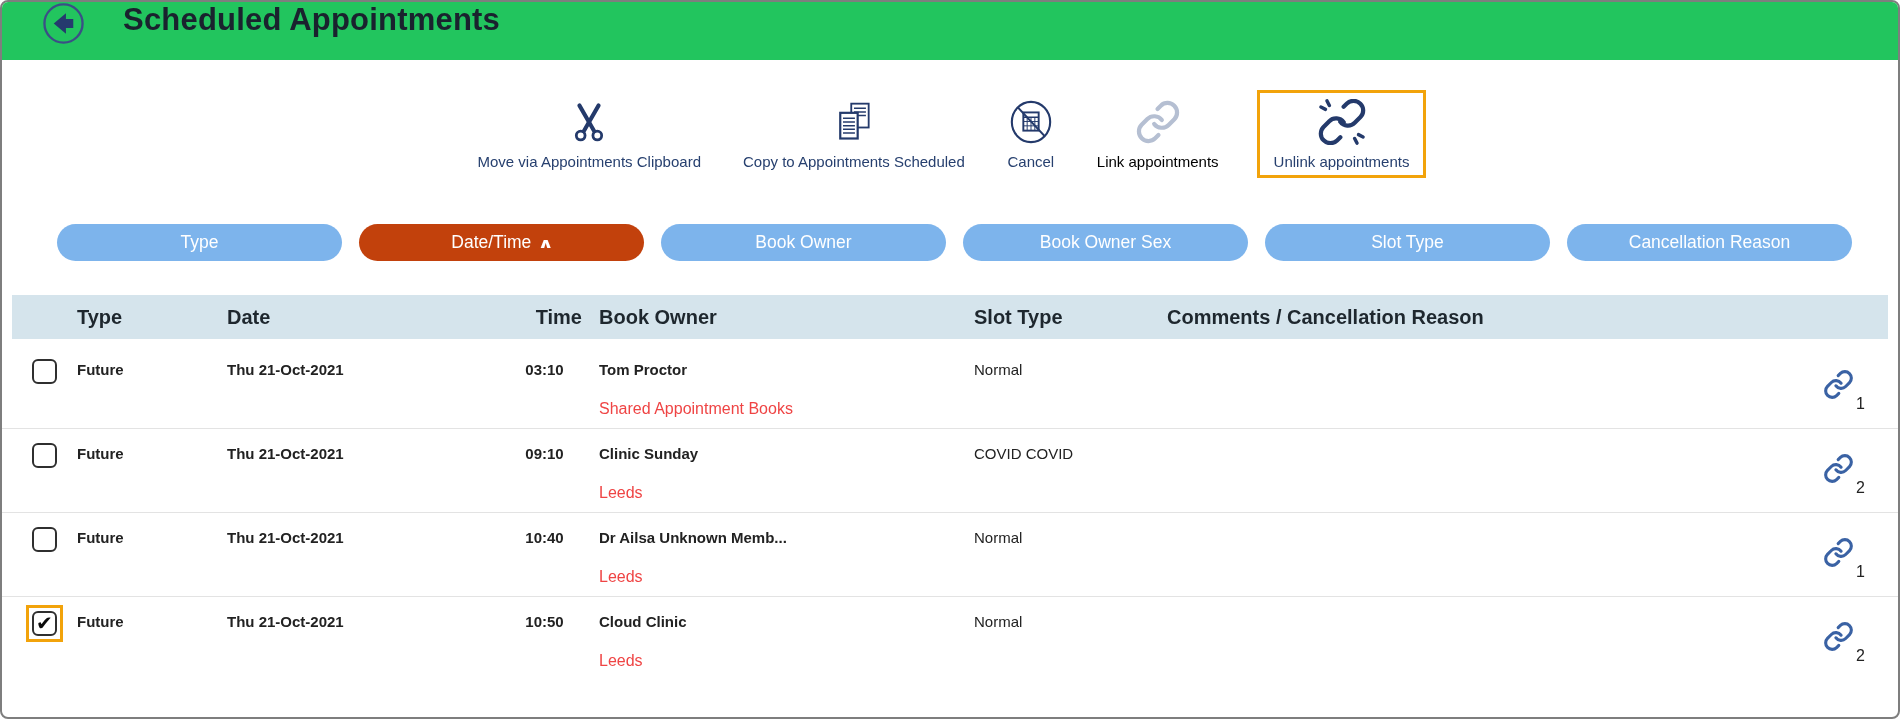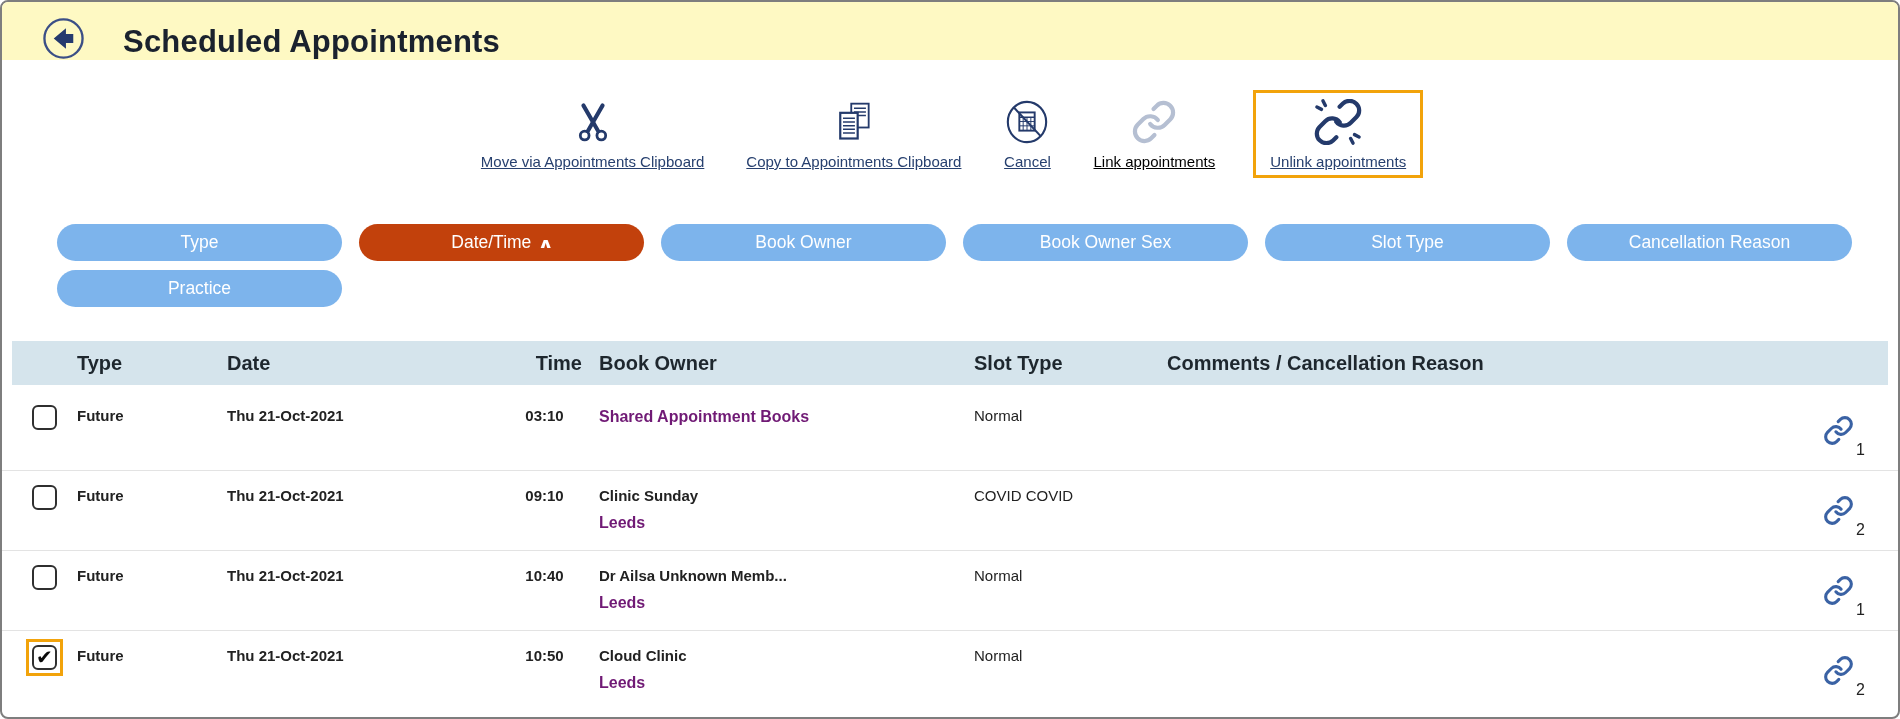--- a/index.html
+++ b/index.html
@@ -2,27 +2,27 @@
 <html><head>
 <meta charset="utf-8">
 <style>
   * { box-sizing: border-box; margin: 0; padding: 0; }
   body { background:#fff; font-family:"Liberation Sans","DejaVu Sans",sans-serif; }
   #app {
     width:1900px; height:719px; position:relative; overflow:hidden;
     background:#fff; border:2px solid #7e7e7e; border-radius:8px;
   }
   
-  .header { height:58px; background:#fef9c3; display:flex; align-items:flex-end; padding-left:40px; }
+  .header { height:58px; background:#22c55e; display:flex; align-items:flex-start; padding-left:40px; }
   .back-btn { width:43px; height:43px; cursor:pointer; flex:0 0 auto; }
   .page-title { font-size:31px; font-weight:700; color:#1a222e; margin-left:38px; letter-spacing:.2px; }
   
   .toolbar { display:flex; justify-content:center; align-items:flex-end; padding-top:26px; gap:34px; height:118px; }
   .tool { display:flex; flex-direction:column; align-items:center; gap:8px; cursor:pointer; padding:9px 4px 8px; }
-  .tool-label { font-size:15px; color:#27406f; white-space:nowrap;text-decoration:underline; }
+  .tool-label { font-size:15px; color:#27406f; white-space:nowrap; }
   .tool.disabled .tool-label { color:#000000; }
   .tool.annotated { border:3px solid #F2A30B; padding:6px 14px 5px; }
   .icon-navy { stroke:#243A6B; }
   
   .filters { padding:46px 0 0 55px; }
   .pill-row { display:flex; gap:17px; margin-bottom:9px; }
   .pill { width:285px; height:37px; border-radius:19px; background:#7db4ec; color:#fff;
           font-size:17.5px; display:flex; align-items:center; justify-content:center; cursor:pointer; }
   .pill.active { background:#c2410c; }
   .pill .caret { font-weight:700; margin-left:9px; font-size:14px; transform:scaleX(1.4); }
@@ -31,21 +31,21 @@
   .thead { height:44px; align-items:center; background:#d5e4ec; margin:34px 10px 6px; padding:0 20px;
            font-size:20px; font-weight:600; color:#1e272e; }
   .thead > div { white-space:nowrap; }
   .th-time { text-align:right; }
   .th-owner, .th-slot, .th-comments { padding-left:17px; }
   .trow { padding:12px 30px 10px; border-bottom:1px solid #e3e3e3; min-height:80px; align-items:start; cursor:default; }
   .trow:last-child { border-bottom:none; }
   .cell-main { font-size:15px; font-weight:600; color:#222; line-height:26px; white-space:nowrap; }
   .c-time { text-align:center; }
   .c-owner, .c-slot, .c-comments { padding-left:17px; }
-  .owner-sub { font-size:16px; font-weight:700; color:#701a75; margin-top:5px; white-space:nowrap; }
+  .owner-sub { font-size:16px; font-weight:400; color:#ef4444; margin-top:17px; white-space:nowrap; }
   .c-slot { font-weight:500; }
   
   .cb-wrap { display:inline-block; line-height:0; padding:3px; border:3px solid transparent; margin-left:-6px; margin-top:-4px; }
   .cb-wrap.annotated { border-color:#F2A30B; }
   .checkbox { width:25px; height:25px; border:2.5px solid #2f2f2f; border-radius:6px; background:#fff;
               display:inline-block; position:relative; cursor:pointer; }
   .checkbox.checked::after { content:"\2714"; position:absolute; inset:-2px 0 0 0; display:flex;
               align-items:center; justify-content:center; font-size:20px; font-weight:700; color:#0a0a0a; }
   
   .c-links { justify-self:end; padding-right:14px; }
@@ -85,21 +85,21 @@
         <line x1="24" y1="9" x2="37" y2="9" stroke-width="1.6"></line>
         <line x1="24" y1="13" x2="37" y2="13" stroke-width="1.6"></line>
         <line x1="24" y1="17" x2="37" y2="17" stroke-width="1.6"></line>
         <rect x="9" y="14" width="19" height="28" fill="#fff" stroke-width="2.4"></rect>
         <line x1="12" y1="20" x2="25" y2="20" stroke-width="1.6"></line>
         <line x1="12" y1="24" x2="25" y2="24" stroke-width="1.6"></line>
         <line x1="12" y1="28" x2="25" y2="28" stroke-width="1.6"></line>
         <line x1="12" y1="32" x2="25" y2="32" stroke-width="1.6"></line>
         <line x1="12" y1="36" x2="25" y2="36" stroke-width="1.6"></line>
       </svg>
-      <span class="tool-label">Copy to Appointments Clipboard</span>
+      <span class="tool-label">Copy to Appointments Scheduled</span>
     </div>
 
     <div class="tool">
       <svg viewBox="0 0 48 48" width="48" height="46" fill="none" class="icon-navy">
         <ellipse cx="24" cy="24" rx="20" ry="21" stroke-width="2.2"></ellipse>
         <rect x="16" y="14" width="16" height="19" stroke-width="2"></rect>
         <line x1="16" y1="19" x2="32" y2="19" stroke-width="1.5"></line>
         <line x1="20" y1="19" x2="20" y2="33" stroke-width="1"></line>
         <line x1="24" y1="19" x2="24" y2="33" stroke-width="1"></line>
         <line x1="28" y1="19" x2="28" y2="33" stroke-width="1"></line>
@@ -147,45 +147,41 @@
       <div class="pill">
         <span>Book Owner Sex</span>
       </div>
       <div class="pill">
         <span>Slot Type</span>
       </div>
       <div class="pill">
         <span>Cancellation Reason</span>
       </div>
     </div>
-    <div class="pill-row">
-      <div class="pill">
-        <span>Practice</span>
-      </div>
-    </div>
   </div>
 
   <div>
     <div class="thead grid-cols">
       <div></div>
       <div>Type</div>
       <div>Date</div>
       <div class="th-time">Time</div>
       <div class="th-owner">Book Owner</div>
       <div class="th-slot">Slot Type</div>
       <div class="th-comments">Comments / Cancellation Reason</div>
       <div></div>
     </div>
 
     <div class="trow grid-cols">
       <div><span class="cb-wrap"><span class="checkbox"></span></span></div>
       <div class="cell-main">Future</div>
       <div class="cell-main">Thu 21-Oct-2021</div>
       <div class="cell-main c-time">03:10</div>
       <div class="c-owner">
+        <div class="cell-main">Tom Proctor</div>
         <div class="owner-sub">Shared Appointment Books</div>
       </div>
       <div class="cell-main c-slot">Normal</div>
       <div class="c-comments"></div>
       <div class="c-links">
         <span class="linkwrap">
           <svg viewBox="0 0 24 24" width="31" height="31" fill="none" stroke="#3A62A4" stroke-width="2.4" stroke-linecap="round">
             <path d="M10 13a5 5 0 0 0 7.54.54l3-3a5 5 0 0 0-7.07-7.07l-1.72 1.71"></path>
             <path d="M14 11a5 5 0 0 0-7.54-.54l-3 3a5 5 0 0 0 7.07 7.07l1.71-1.71"></path>
           </svg>

